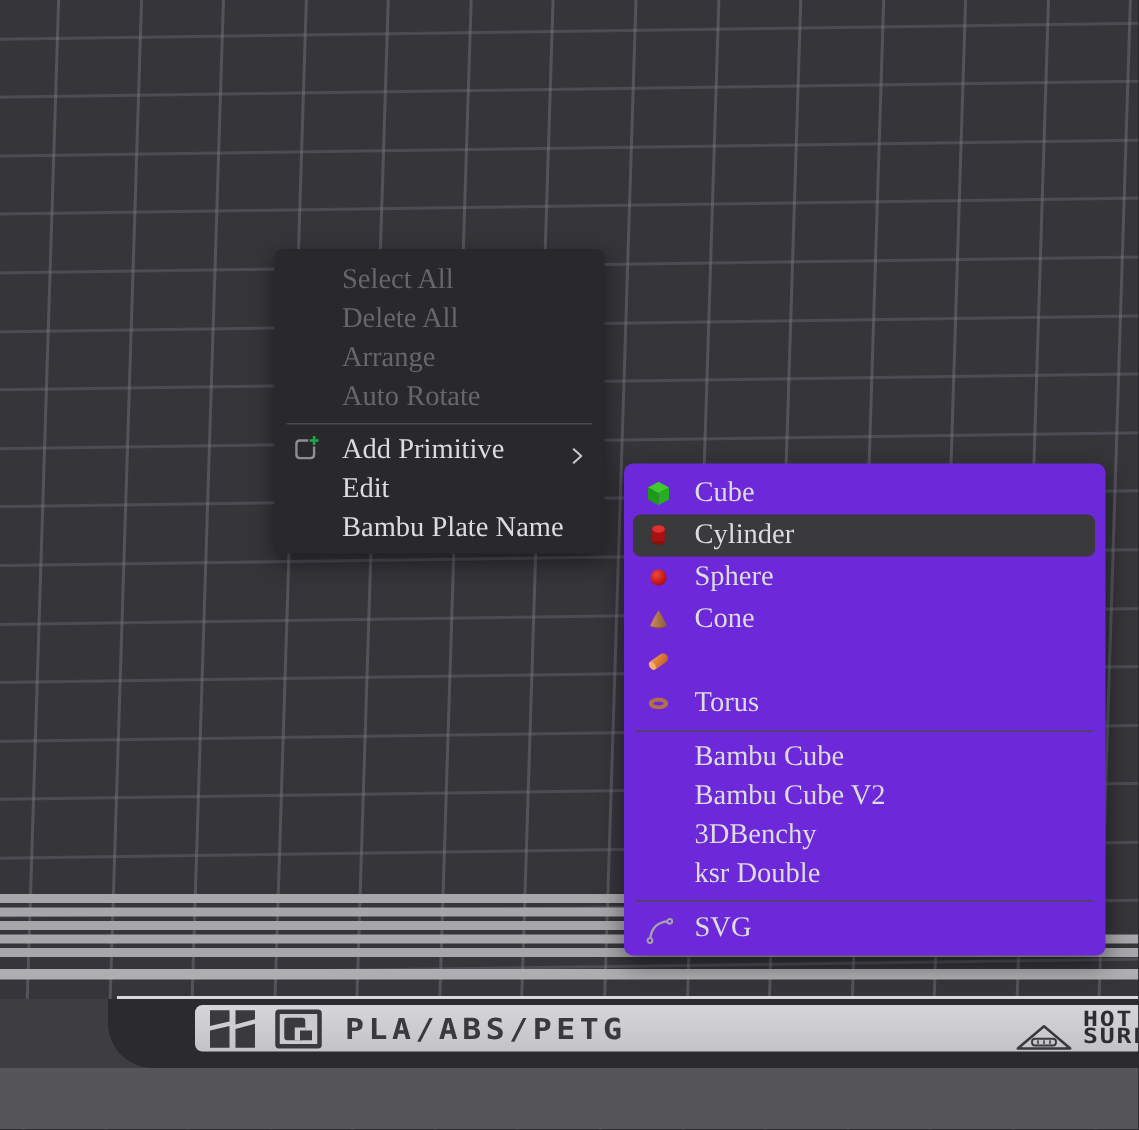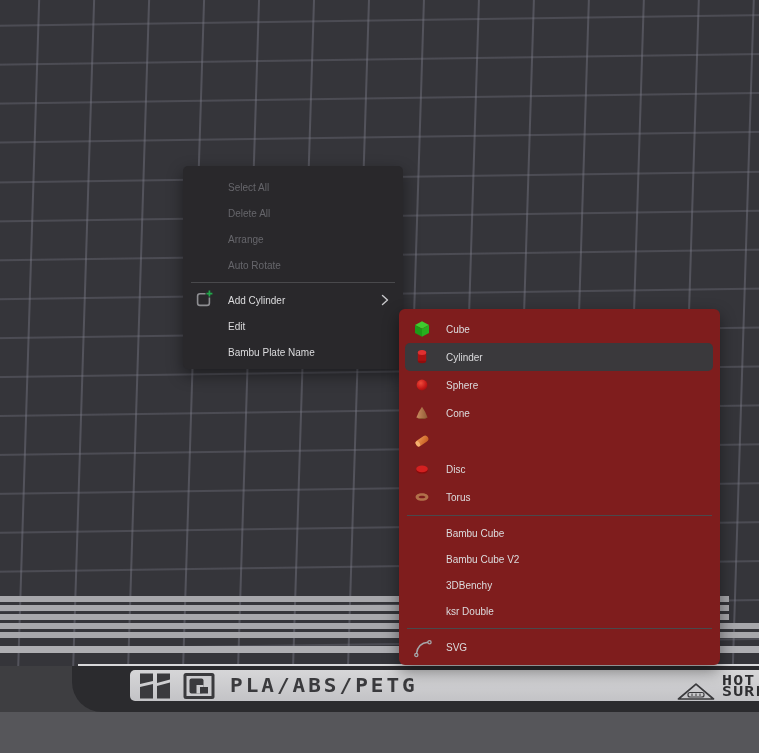--- a/index.html
+++ b/index.html
@@ -49,24 +49,24 @@
   .hot-text{
     position:absolute;left:592px;top:5px;
     font-family:"DejaVu Sans Mono","Liberation Mono",monospace;
     font-weight:bold;font-size:14px;line-height:11px;letter-spacing:1px;
     color:#2e2e31;white-space:nowrap;transform:scaleX(1.18);transform-origin:left center;
   }
   
   .menu{
     position:absolute;background:#29282b;border-radius:5px;
     box-shadow:0 6px 16px rgba(0,0,0,.45);
-    color:#dcdcde;font-size:10px;
+    color:#dcdcde;font-size:19px;font-family:Liberation Serif, serif;
   }
   #main-menu{left:183px;top:166px;width:220px;padding:8px 0 4px 0;z-index:10;}
-  #sub-menu{left:399px;top:309px;width:321px;padding:6px 0 4px 0;z-index:11;background:#7f1d1d;border-radius:6px;}
+  #sub-menu{left:416px;top:309px;width:321px;padding:6px 0 4px 0;z-index:11;background:#6d28d9;border-radius:6px;}
   .mm-row,.sm-row{position:relative;height:26px;cursor:pointer;}
   .sm-row.has-icon{height:28px;}
   .mm-row.disabled{color:#66666b;cursor:default;}
   .mi-label{position:absolute;left:45px;top:50%;transform:translateY(-50%);white-space:nowrap;z-index:1;}
   #sub-menu .mi-label{left:47px;}
   .mi-icon{position:absolute;left:10px;top:50%;transform:translateY(-50%);width:22px;height:22px;z-index:1;}
   #sub-menu .mi-icon{left:13px;width:20px;height:20px;}
   .mi-arrow{position:absolute;right:12px;top:50%;transform:translateY(-50%);width:12px;height:12px;z-index:1;}
   .mm-sep,.sm-sep{height:1px;background:#49494c;margin:4px 8px;}
   .sm-row.highlighted::before{
@@ -128,21 +128,21 @@
       </div>
       <div class="mm-row disabled">
         <span class="mi-label">Auto Rotate</span>
       </div>
       <div class="mm-sep"></div>
       <div class="mm-row has-icon">
         <span class="mi-icon"><svg viewBox="0 0 22 22" width="22" height="22">
             <path d="M12.5 4.7 H7 Q4.6 4.7 4.6 7.1 V14 Q4.6 16.4 7 16.4 H14 Q16.4 16.4 16.4 14 V8.6" fill="none" stroke="#8e8e92" stroke-width="1.6"></path>
             <path d="M16.4 1.6 V7.6 M13.4 4.6 H19.4" stroke="#21a74a" stroke-width="1.7" fill="none"></path>
           </svg></span>
-        <span class="mi-label">Add Cylinder</span>
+        <span class="mi-label">Add Primitive</span>
         <span class="mi-arrow"><svg viewBox="0 0 12 12" width="12" height="12">
             <path d="M3.5 1.5 L8.5 6 L3.5 10.5" fill="none" stroke="#c8c8cb" stroke-width="1.4" stroke-linecap="round" stroke-linejoin="round"></path>
           </svg></span>
       </div>
       <div class="mm-row">
         <span class="mi-label">Edit</span>
       </div>
       <div class="mm-row">
         <span class="mi-label">Bambu Plate Name</span>
       </div>
@@ -200,27 +200,20 @@
               </linearGradient>
             </defs>
             <g transform="rotate(-35 10 10)">
               <rect x="3" y="6.8" width="14" height="6.4" rx="3.2" fill="url(#dtrc)"></rect>
               <ellipse cx="5" cy="10" rx="1.8" ry="3" fill="#f4b070"></ellipse>
             </g>
           </svg></span>
       </div>
       <div class="sm-row has-icon">
         <span class="mi-icon"><svg viewBox="0 0 20 20" width="20" height="20">
-            <ellipse cx="10" cy="11.3" rx="5.8" ry="3.3" fill="#8a0b0b"></ellipse>
-            <ellipse cx="10" cy="9.9" rx="5.8" ry="3.3" fill="#d32020"></ellipse>
-          </svg></span>
-        <span class="mi-label">Disc</span>
-      </div>
-      <div class="sm-row has-icon">
-        <span class="mi-icon"><svg viewBox="0 0 20 20" width="20" height="20">
             <path fill-rule="evenodd" fill="#b2704a" d="M10 6.2 C13.9 6.2 16.4 7.9 16.4 10 C16.4 12.1 13.9 13.8 10 13.8 C6.1 13.8 3.6 12.1 3.6 10 C3.6 7.9 6.1 6.2 10 6.2 Z M10 8.7 C8 8.7 6.6 9.3 6.6 10 C6.6 10.7 8 11.3 10 11.3 C12 11.3 13.4 10.7 13.4 10 C13.4 9.3 12 8.7 10 8.7 Z"></path>
           </svg></span>
         <span class="mi-label">Torus</span>
       </div>
       <div class="sm-sep"></div>
       <div class="sm-row">
         <span class="mi-label">Bambu Cube</span>
       </div>
       <div class="sm-row">
         <span class="mi-label">Bambu Cube V2</span>

